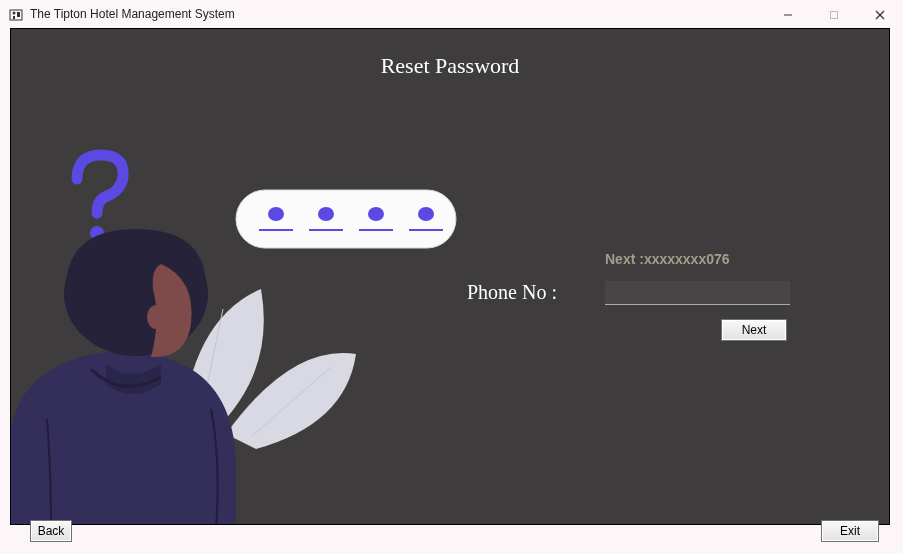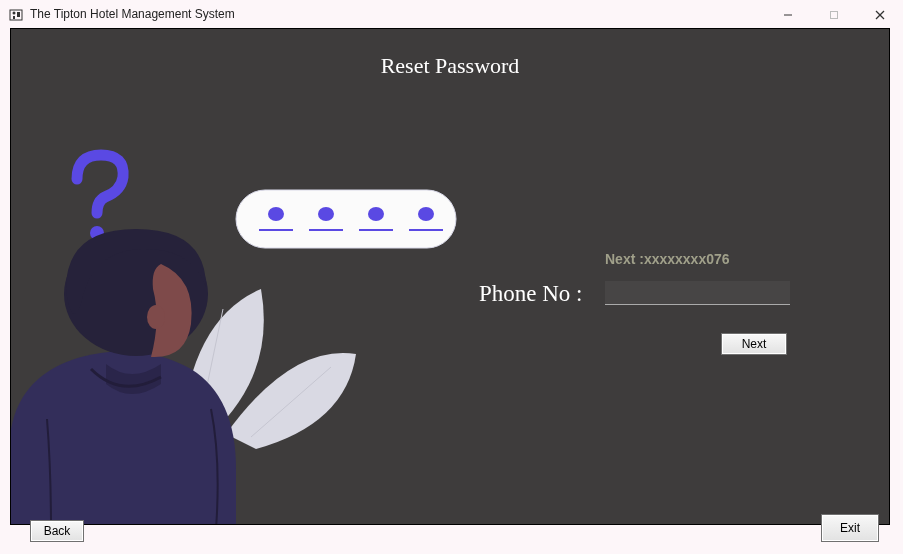--- a/index.html
+++ b/index.html
@@ -67,62 +67,62 @@
   .hint-label {
     position: absolute;
     left: 594px; top: 222px;
     color: #a0a08a;
     font-family: Verdana, sans-serif;
     font-size: 14px;
     font-weight: bold;
   }
   .phone-label {
     position: absolute;
-    left: 468px; top: 252px;
+    left: 456px; top: 252px;
     color: #fff;
     font-family: Georgia, 'Times New Roman', serif;
-    font-size: 23px;
+    font-size: 20px;
   }
   .phone-input {
     position: absolute;
     left: 594px; top: 252px;
     width: 185px; height: 24px;
     background: #474545;
     border: none;
     border-bottom: 1px solid #aaa;
     color: #fff;
     font-size: 14px;
     padding: 2px 4px;
     outline: none;
   }
   .next-btn {
     position: absolute;
     left: 710px; top: 290px;
-    width: 66px; height: 22px; margin-top: 14px;
+    width: 66px; height: 22px;
   }
 
   .btn3d {
     background: linear-gradient(#f8f8f8, #e2e2e2);
     border: 1px solid #707070;
     font-size: 12px;
     font-family: "Segoe UI", Tahoma, sans-serif;
     color: #000;
     cursor: pointer;
     box-shadow: inset 0 0 0 1px #fff;
   }
 
   .back-btn {
     position: absolute;
     left: 30px; bottom: 10px;
-    width: 54px; height: 22px; margin-top: 36px;
+    width: 42px; height: 22px; margin-top: 36px;
   }
   .exit-btn {
     position: absolute;
     right: 24px; bottom: 10px;
-    width: 58px; height: 28px;
+    width: 58px; height: 22px;
   }
 </style>
 </head>
 <body>
 
 <div class="titlebar">
   <span class="app-icon">
     <svg width="14" height="14" viewBox="0 0 14 14">
       <rect x="1" y="3" width="12" height="10" fill="none" stroke="#333" stroke-width="1"></rect>
       <circle cx="5" cy="6" r="1.5" fill="#333"></circle>

